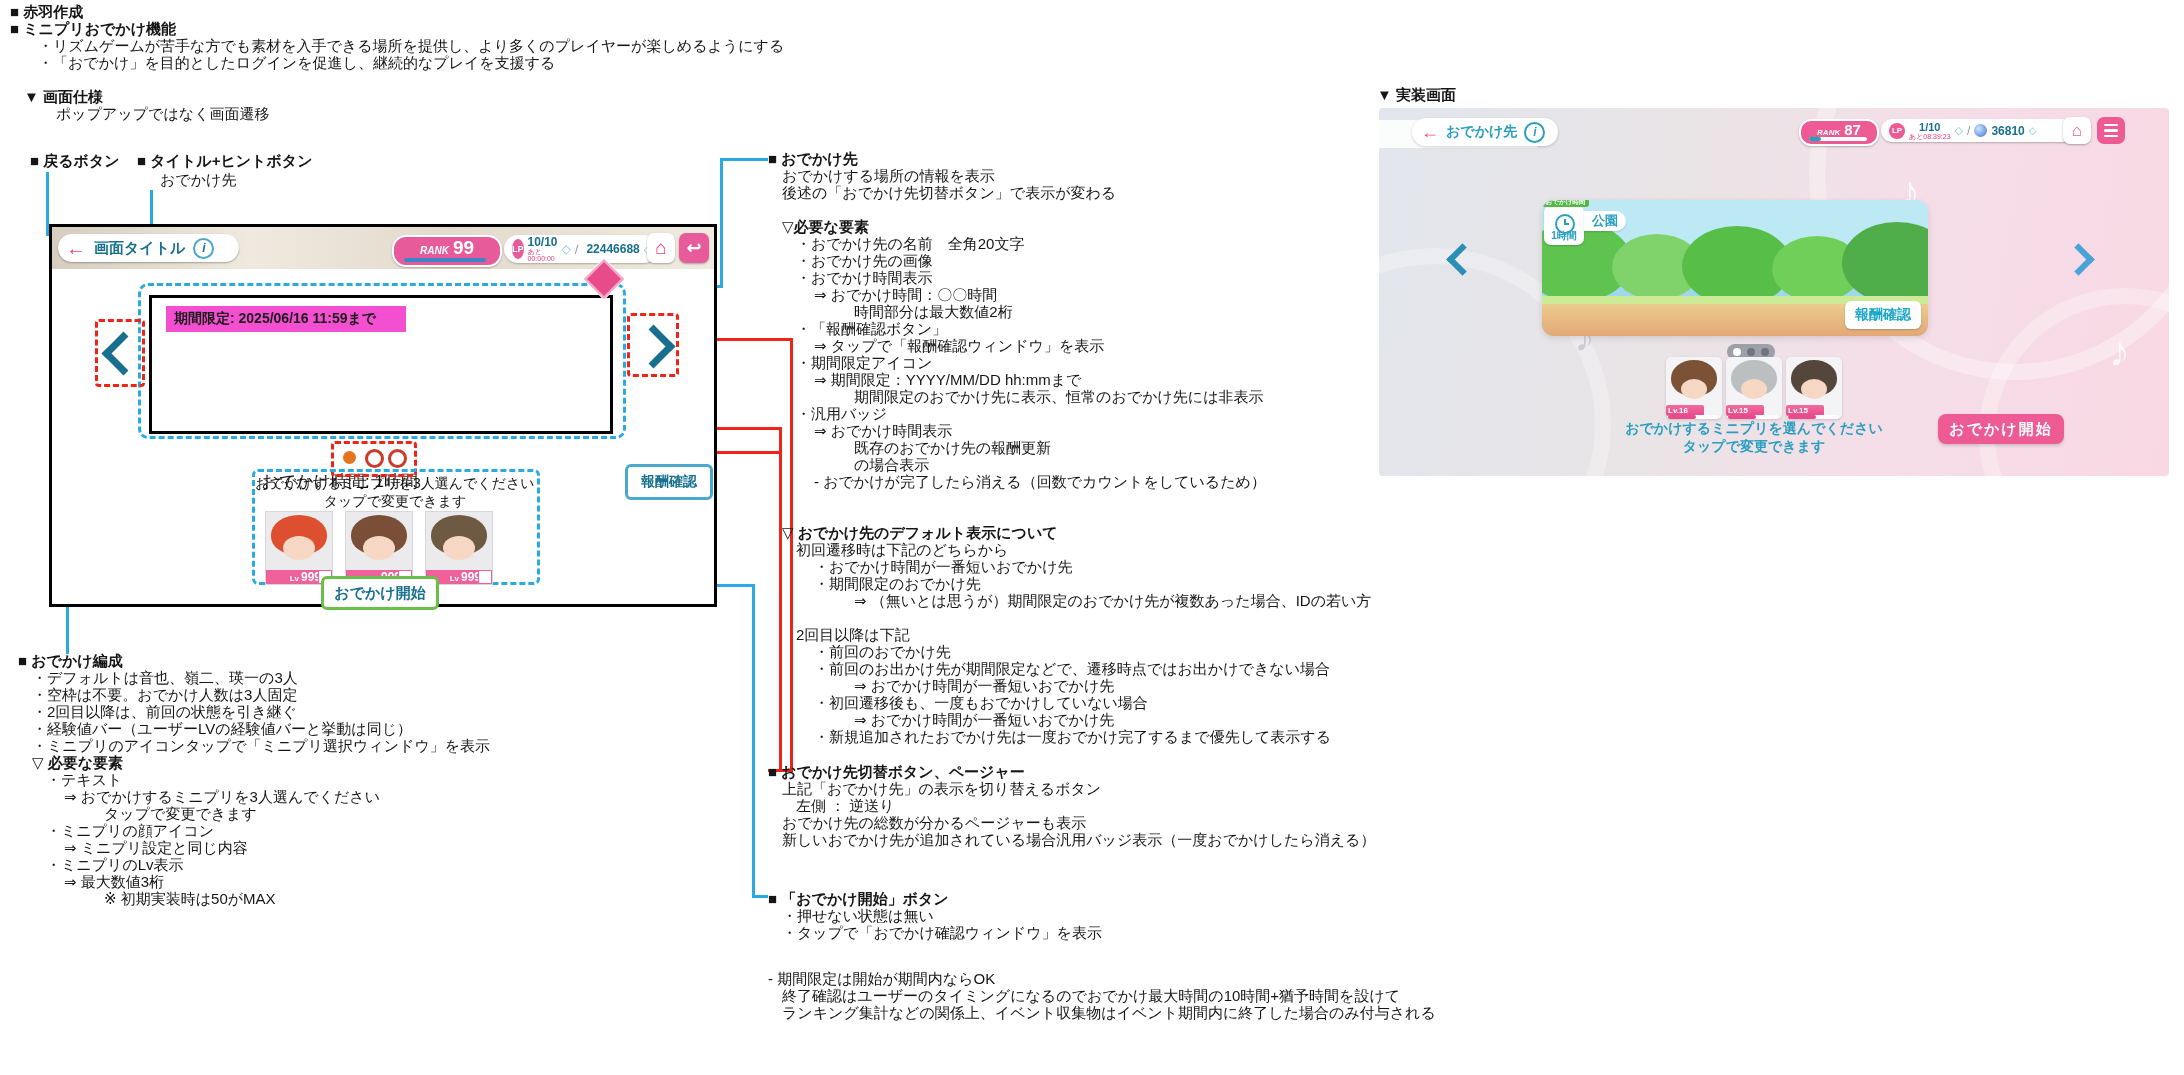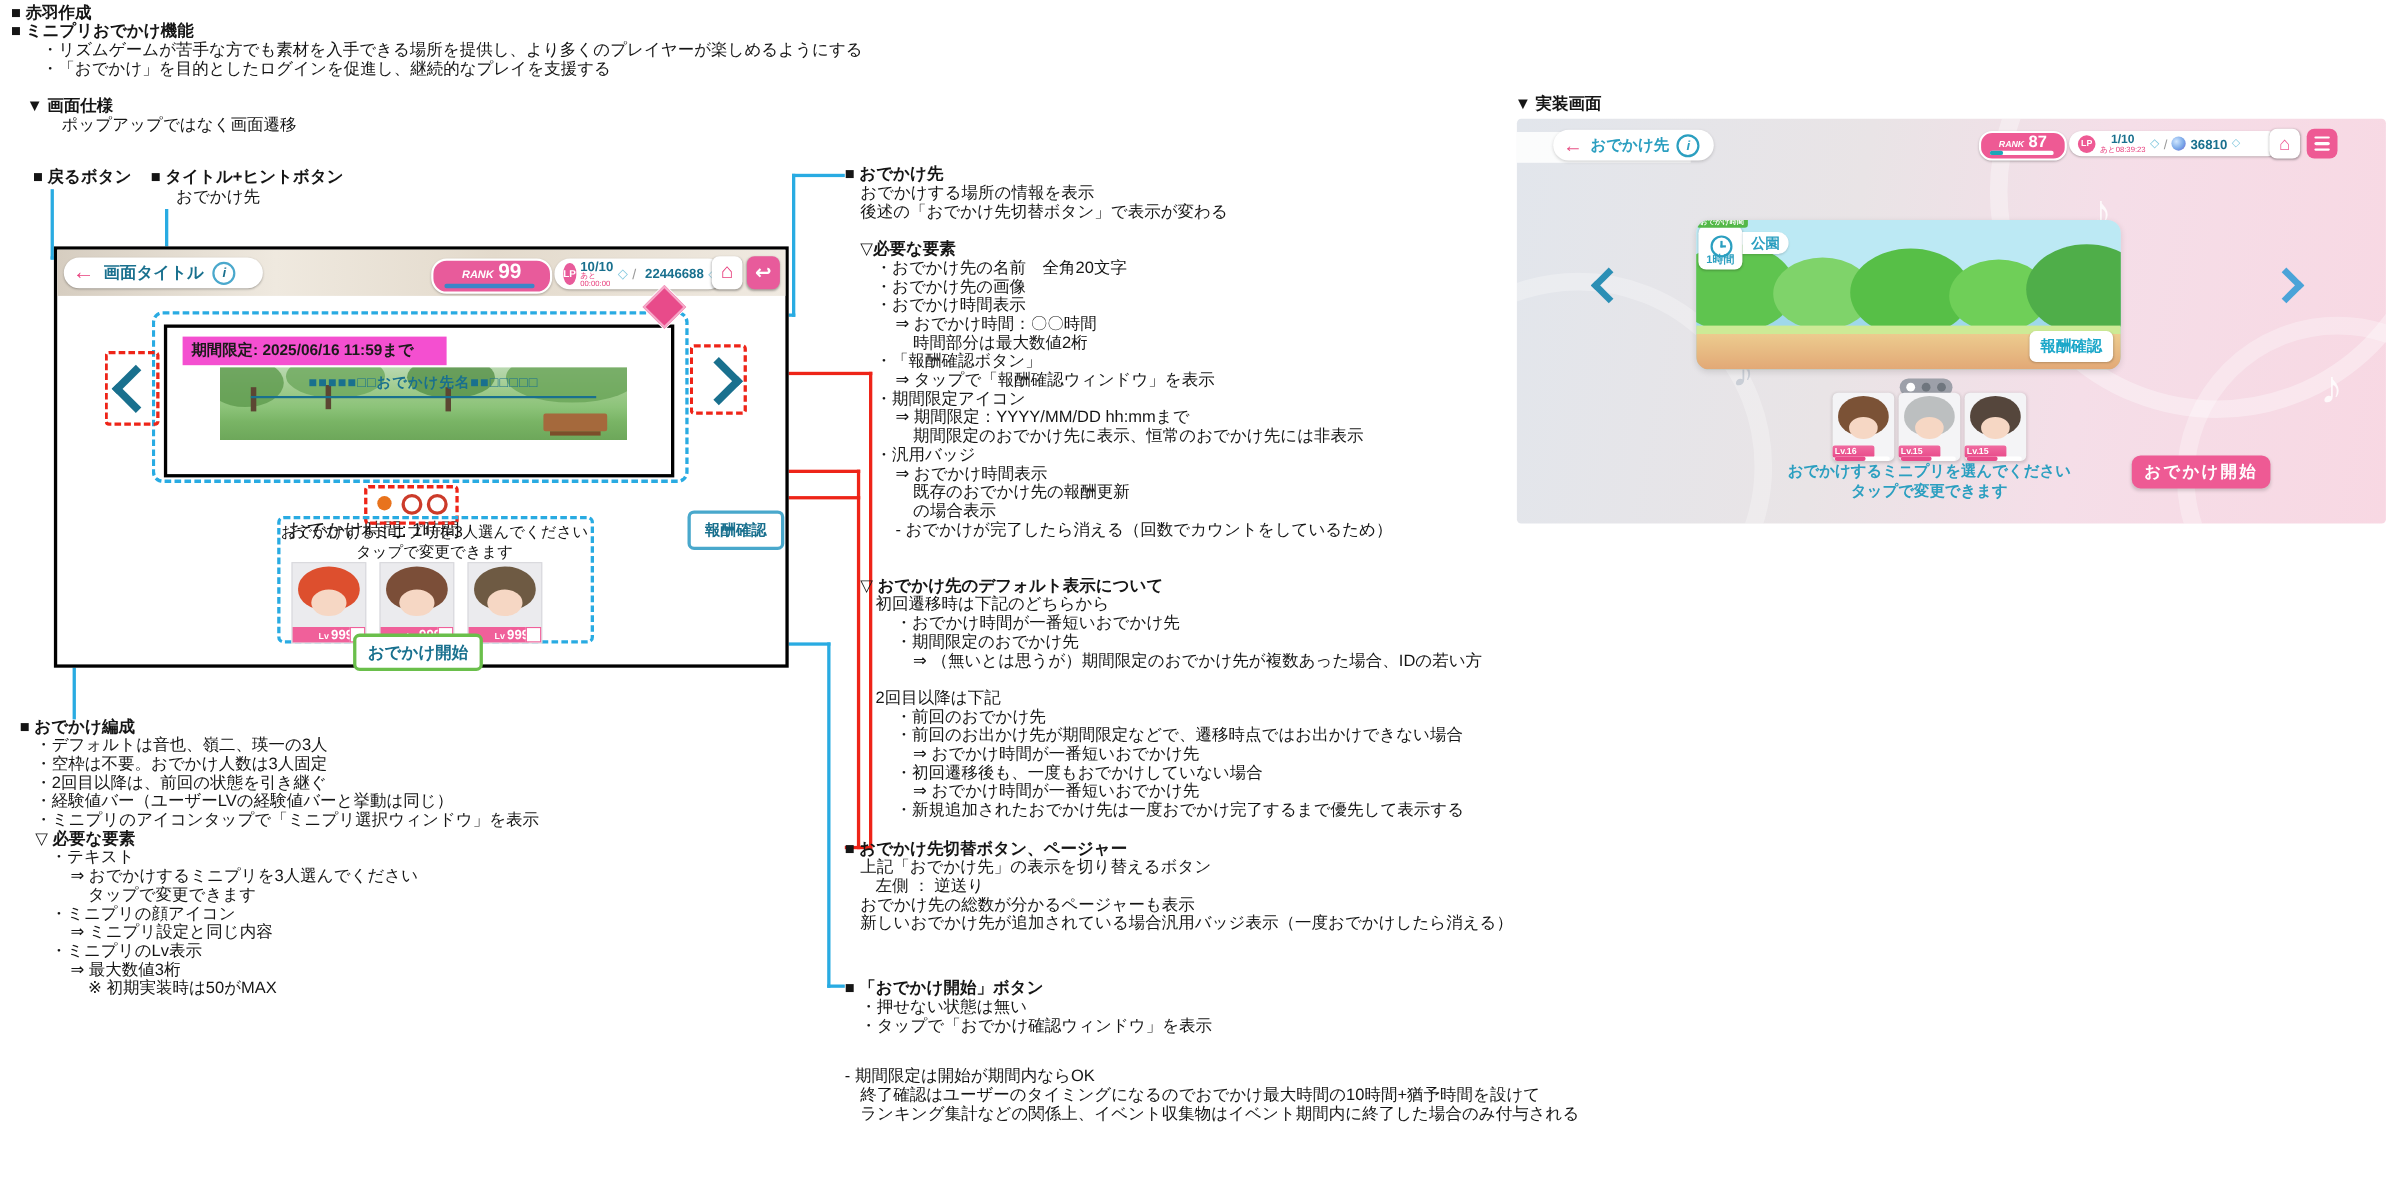--- a/index.html
+++ b/index.html
@@ -1,21 +1,21 @@
 <!DOCTYPE html>
 <html><head>
 <meta charset="utf-8">
 <style>
   html,body{margin:0;padding:0;background:#fff;}
   .page{position:relative;width:2184px;height:1075px;background:#fff;overflow:hidden;
         font-family:"Liberation Sans","DejaVu Sans",sans-serif;color:#111;}
   .block{position:absolute;}
   .ln{font-size:15px;line-height:17px;white-space:nowrap;color:#151515;}
   .b{font-weight:bold;}
-  .i1{margin-left:14px;} .i2{margin-left:28px;} .i3{margin-left:46px;} .i4{margin-left:62px;}
+  .i1{margin-left:14px;} .i2{margin-left:28px;} .i3{margin-left:46px;} .i4{margin-left:86px;}
   .gap{height:17px;}
   
   .cl{position:absolute;}
   .cl-b{background:#29abe2;}
   .cl-r{background:#ee2418;}
   
   .dash-b{position:absolute;border:3px dashed #29abe2;border-radius:6px;}
   .dash-r{position:absolute;border:3px dashed #ee2418;border-radius:4px;}
   
   .mock{position:absolute;left:49px;top:224px;width:662px;height:377px;border:3px solid #000;background:#fff;}
@@ -190,32 +190,20 @@
     </div>
     <div class="sq-btn sq-p" style="left:627px;top:6px;width:30px;height:30px;font-size:18px;font-weight:bold">
       <span>↩</span>
     </div>
 
     <div class="dash-b" style="left:86px;top:56px;width:482px;height:150px;border-radius:10px"></div>
     <div class="pinkdia"></div>
 
     <div class="mock-card">
       <div class="limited">期間限定: 2025/06/16 11:59まで</div>
-      <div class="park">
-        <span class="tree" style="left:-12px;top:-8px;width:70px;height:44px"></span>
-        <span class="tree" style="left:60px;top:-12px;width:90px;height:40px;background:#6da85c"></span>
-        <span class="tree" style="left:170px;top:-10px;width:80px;height:38px;background:#559047"></span>
-        <span class="tree" style="left:260px;top:-14px;width:120px;height:46px;background:#69a458"></span>
-        <span class="trunk" style="left:28px;top:18px"></span>
-        <span class="trunk" style="left:96px;top:16px"></span>
-        <span class="trunk" style="left:205px;top:18px"></span>
-        <span class="bench"></span>
-        <div class="venue-name">■■■■■□□おでかけ先名■■□□□□□</div>
-        <div class="venue-ul"></div>
-      </div>
       <div class="mock-time">おでかけ時間: 1時間</div>
       <div class="reward-btn">報酬確認</div>
     </div>
 
     <div class="dash-r" style="left:43px;top:92px;width:44px;height:62px"></div>
     <div class="chev l" style="left:56px;top:111px"></div>
     <div class="dash-r" style="left:575px;top:86px;width:46px;height:58px"></div>
     <div class="chev r" style="left:586px;top:104px"></div>
 
     <div class="dash-r" style="left:279px;top:214px;width:80px;height:30px"></div>

